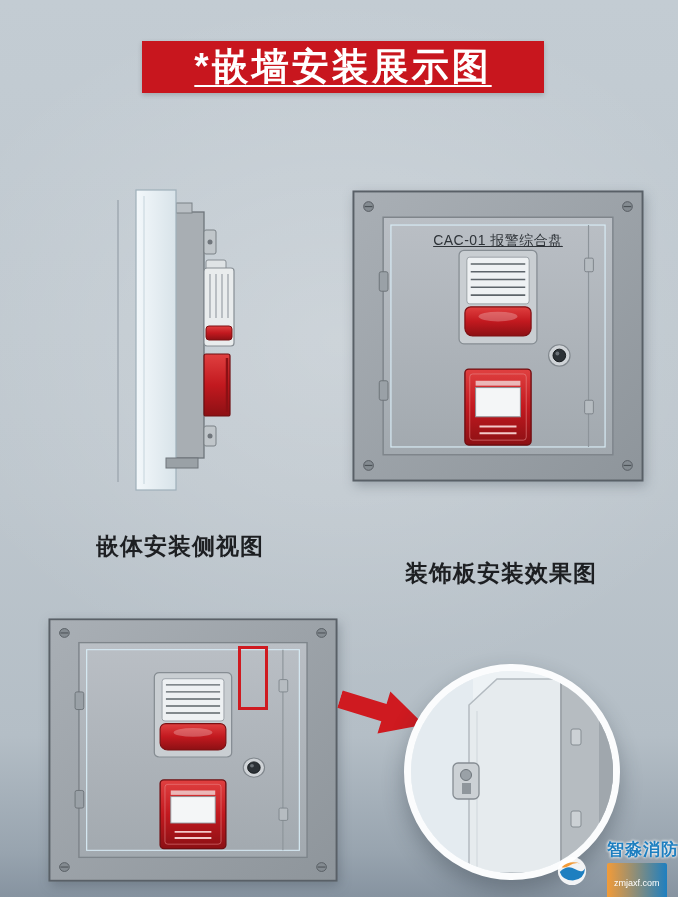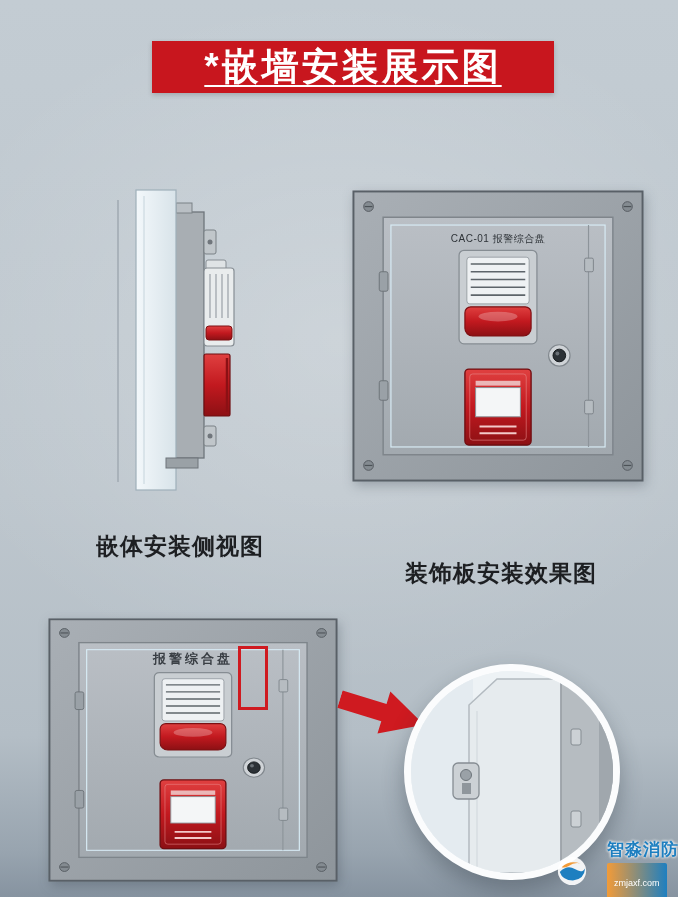--- a/index.html
+++ b/index.html
@@ -4,21 +4,21 @@
 <style>
   * { margin:0; padding:0; box-sizing:border-box; }
   body { font-family:"Liberation Sans","DejaVu Sans",sans-serif; background:#fff; }
   .canvas {
     position:relative; width:678px; height:897px; overflow:hidden;
     background:
       radial-gradient(ellipse 90% 55% at 50% 38%, rgba(255,255,255,0.22), rgba(255,255,255,0) 70%),
       linear-gradient(180deg,#c3ccd3 0%, #bdc6cd 55%, #b4bec6 82%, #98a4af 95%, #8693a0 100%);
   }
   .banner {
-    position:absolute; left:152px; top:41px; width:402px; height:52px;
+    position:absolute; left:142px; top:41px; width:402px; height:52px;
     background:var(--banner-red,#c8161e);
     display:flex; align-items:center; justify-content:center;
     box-shadow:0 2px 5px rgba(0,0,0,0.18);
   }
   .banner-text {
     color:#ffffff; font-size:37px; font-weight:bold; letter-spacing:3px; white-space:nowrap;
     text-decoration:underline; text-underline-offset:6px; text-decoration-thickness:2px;
   }
   figure.fig { position:absolute; }
   figure.fig > svg { display:block; width:100%; height:100%; }
@@ -28,21 +28,21 @@
   .caption {
     position:absolute; top:516px; font-size:23px; font-weight:600; color:#1d1f22;
     text-align:center; letter-spacing:1px; white-space:nowrap;
   }
   .caption-left  { left:70px;  width:220px;margin-top:15px; }
   .caption-right { left:378px; width:246px;margin-top:42px; }
   .panel-label {
     position:absolute; left:12%; width:76%; text-align:center; color:#2e3338;
     white-space:nowrap; overflow:hidden;
   }
-  .panel-label-front  { top:14.5%; font-size:10px; letter-spacing:0.5px; }
+  .panel-label-front  { top:14.5%; font-size:14px; letter-spacing:0.5px;text-decoration:underline; }
   .panel-label-bottom { top:12%; font-size:13px; font-weight:bold; letter-spacing:3px; color:#3a3f45; }
   .highlight-rect {
     position:absolute; left:190px; top:28px; width:30px; height:64px;
     border:3px solid var(--highlight-red,#cf1a20);
   }
   .arrow { position:absolute; left:338px; top:684px; width:88px; height:56px; transform:rotate(17deg); }
   .arrow path { fill:var(--highlight-red,#c0151c); }
   .detail-circle {
     position:absolute; left:404px; top:664px; width:216px; height:216px;
     border-radius:50%; border:7px solid #fbfcfd; background:#edf2f5; overflow:hidden;
@@ -188,21 +188,20 @@
     <div class="panel-label panel-label-front">CAC-01 报警综合盘</div>
   </figure>
 
   <div class="caption caption-left">嵌体安装侧视图</div>
   <div class="caption caption-right">装饰板安装效果图</div>
 
   <figure class="fig fig-bottom">
     <svg viewBox="0 0 300 300" preserveAspectRatio="none">
       <use href="#g-front-panel"></use>
     </svg>
-    <div class="panel-label panel-label-bottom">报警综合盘</div>
     <div class="highlight-rect"></div>
   </figure>
 
   <svg class="arrow" viewBox="0 0 88 56">
     <path d="M0 19 H46 V6 L88 28 L46 50 V37 H0 Z"></path>
   </svg>
 
   <div class="detail-circle">
     <svg viewBox="0 0 202 202">
       <rect width="202" height="202" fill="#edf2f5"></rect>

